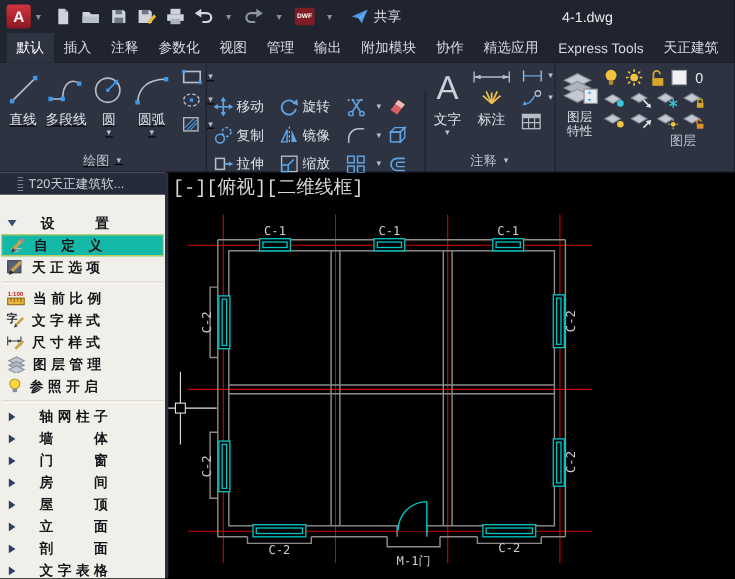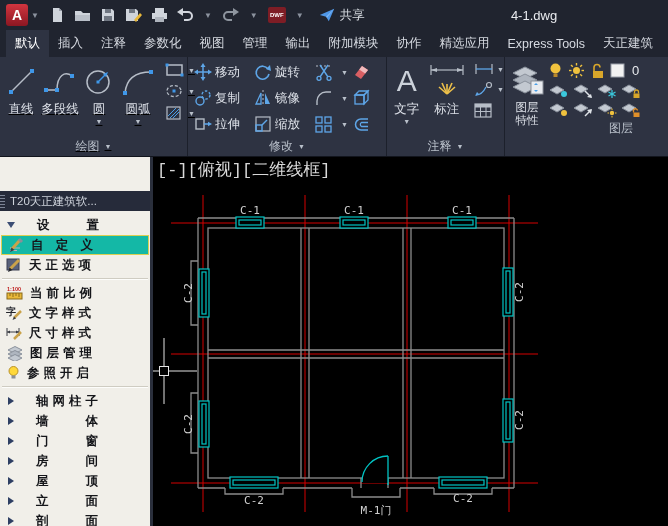--- a/index.html
+++ b/index.html
@@ -56,23 +56,23 @@
 .lay-grid{display:grid;grid-template-columns:repeat(4,23px);grid-auto-rows:19px;
   column-gap:1px;align-items:center;}
 .layer-panel-label{height:19px;display:flex;align-items:center;justify-content:flex-end;
   padding-right:10px;color:var(--dim);font-size:12px;}
 .props-label{font-size:11.5px;line-height:13px;text-align:center;color:var(--ink);}
 
 
 .main{flex:1;display:flex;min-height:0;}
 .palette{width:150px;background:var(--pal-bg);display:flex;flex-direction:column;flex-shrink:0;}
 .pal-head{height:20px;background:#262b3a;display:flex;align-items:center;gap:5px;
-  padding:0 0;color:#ced3db;font-size:11.5px;flex-shrink:0;margin-top:34px;}
+  padding:0 16px;color:#ced3db;font-size:11.5px;flex-shrink:0;}
 .grip{width:5px;height:13px;background-image:repeating-linear-gradient(#7d8596 0 1px,transparent 1px 3px);}
-.pal-list{flex:1;overflow:hidden;padding-top:4px;}
+.pal-list{flex:1;overflow:hidden;padding-top:16px;}
 .prow{height:20px;display:flex;align-items:center;gap:6px;padding:0 2px 0 6px;
   color:var(--pal-ink);font-size:12.5px;font-weight:600;}
 .prow .picon{flex-shrink:0;}
 .plabel{display:inline-block;width:62px;text-align:justify;text-align-last:justify;}
 .prow.sel{background:#14b8a6;border:1px solid #d9cf52;margin:0 1px;}
 .psep{height:2px;margin:3px 2px;border-top:1px solid #cfccc2;border-bottom:1px solid #fdfdfb;}
 .tri-r{width:0;height:0;border-left:6px solid #2e3f63;border-top:4px solid transparent;
   border-bottom:4px solid transparent;margin-left:2px;flex-shrink:0;}
 .tri-d{width:0;height:0;border-top:6px solid #3c4e74;border-left:4px solid transparent;
   border-right:4px solid transparent;margin-left:1px;flex-shrink:0;}
@@ -228,21 +228,21 @@
               <span class="mini-dd">▼</span>
           </div>
         </div>
       </div>
       <div class="panel-label">
         <span>绘图</span>
           <span class="pv">▼</span>
       </div>
     </div>
 
-    <div class="panel" style="width:199px;">
+    <div class="panel" style="width:199px;margin-top:25px;">
       <div class="panel-body">
         <div class="mod-grid">
           <svg width="18" height="18" viewBox="0 0 18 18">
             <line x1="9" y1="3" x2="9" y2="15" stroke="#5ea6e8" stroke-width="1.5"></line>
               <line x1="3" y1="9" x2="15" y2="9" stroke="#5ea6e8" stroke-width="1.5"></line>
             <polygon points="9,0 6.5,4 11.5,4" fill="#5ea6e8"></polygon>
               <polygon points="9,18 6.5,14 11.5,14" fill="#5ea6e8"></polygon>
             <polygon points="0,9 4,6.5 4,11.5" fill="#5ea6e8"></polygon>
               <polygon points="18,9 14,6.5 14,11.5" fill="#5ea6e8"></polygon>
           </svg>

